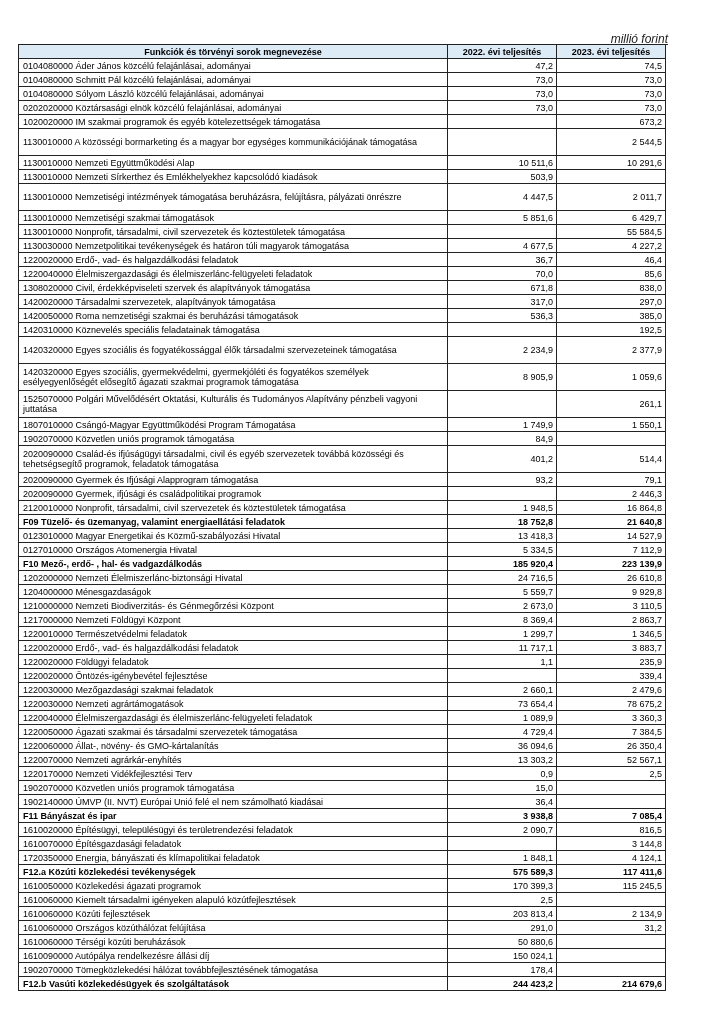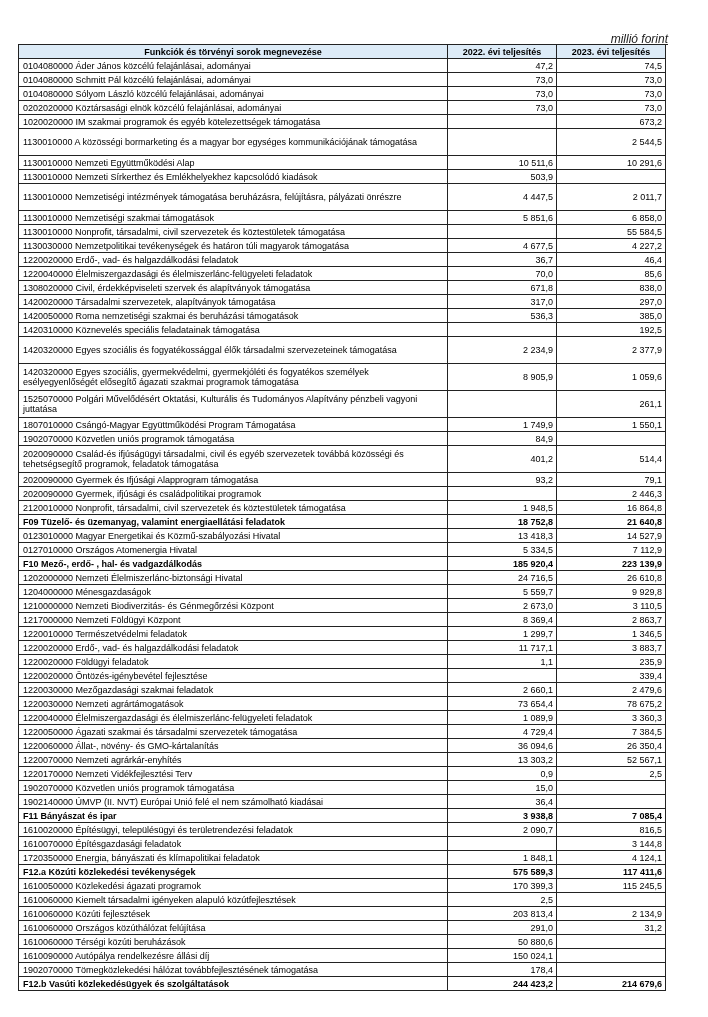--- a/index.html
+++ b/index.html
@@ -78,21 +78,21 @@
         <td class="num"></td>
       </tr>
       <tr class="tall">
         <td class="name">1130010000 Nemzetiségi intézmények támogatása beruházásra, felújításra, pályázati önrészre</td>
         <td class="num">4 447,5</td>
         <td class="num">2 011,7</td>
       </tr>
       <tr>
         <td class="name">1130010000 Nemzetiségi szakmai támogatások</td>
         <td class="num">5 851,6</td>
-        <td class="num">6 858,0</td>
+        <td class="num">6 429,7</td>
       </tr>
       <tr>
         <td class="name">1130010000 Nonprofit, társadalmi, civil szervezetek és köztestületek támogatása</td>
         <td class="num"></td>
         <td class="num">55 584,5</td>
       </tr>
       <tr>
         <td class="name">1130030000 Nemzetpolitikai tevékenységek és határon túli magyarok  támogatása</td>
         <td class="num">4 677,5</td>
         <td class="num">4 227,2</td>

